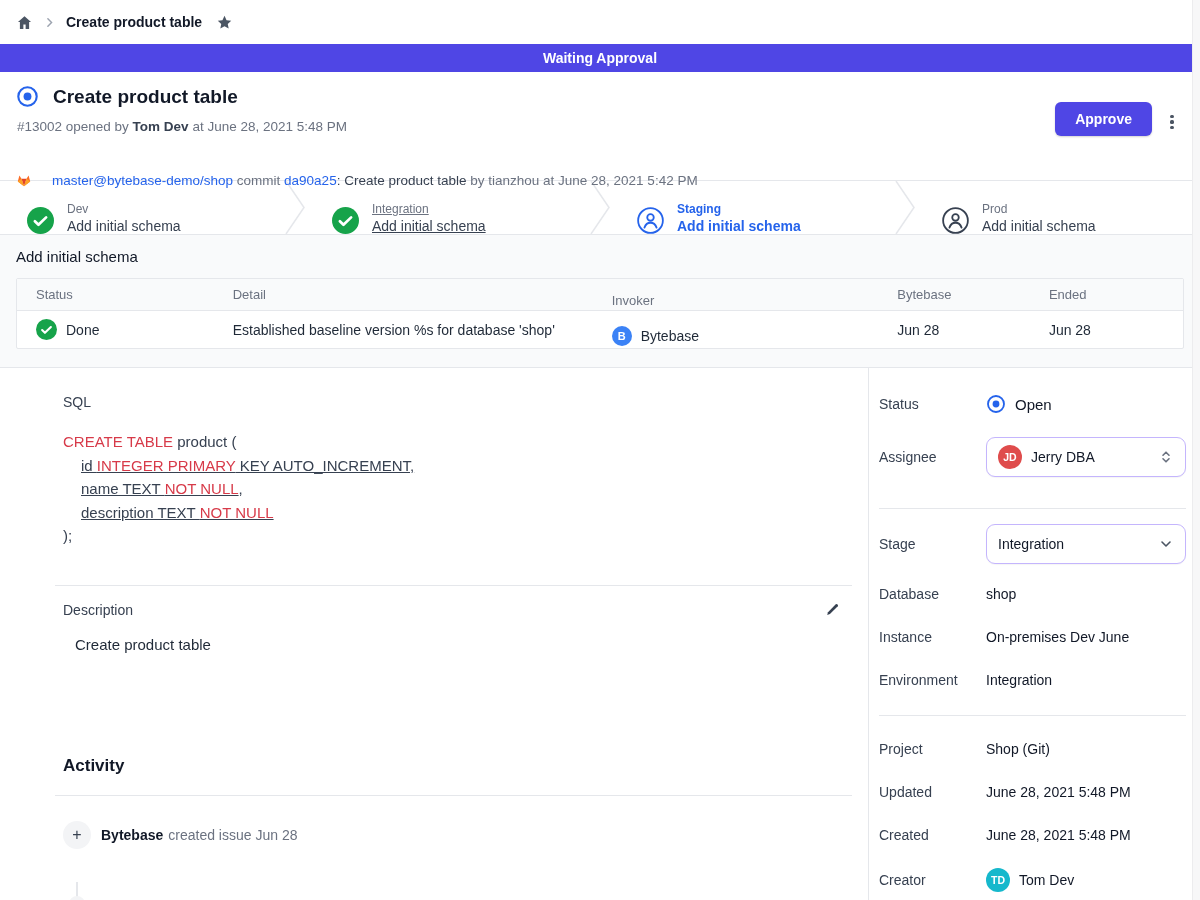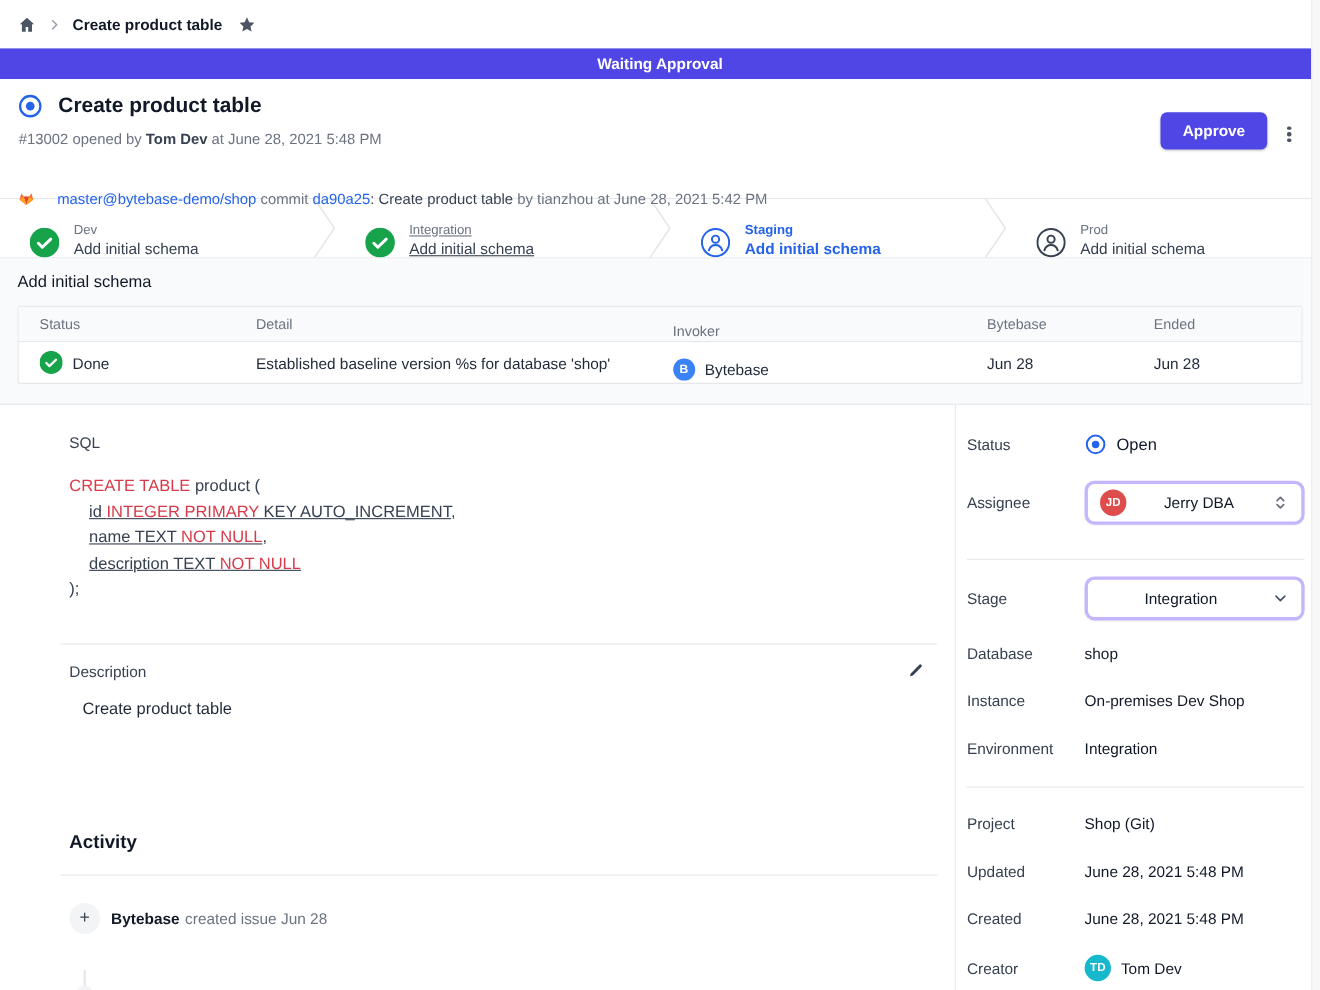--- a/index.html
+++ b/index.html
@@ -98,23 +98,23 @@
   .timeline-next { position:absolute; left:30px; bottom:-12px; width:16px; height:16px; border-radius:50%;
                    background:#f3f4f6; }
 
   
   .side-row { display:flex; align-items:center; min-height:24px; }
   .side-label { width:107px; flex:none; font-size:14px; color:#374151; }
   .side-value { font-size:14px; font-weight:500; color:#111827; display:flex; align-items:center; gap:9px; }
   .row-status { margin-bottom:21px; }
   .row-status .side-value { font-size:15px; }
   .status-icon svg { width:20px; height:20px; display:block; }
-  .select-box { width:200px; height:40px; border:3px solid #c4b5fd; border-radius:9px; background:#fff;
+  .select-box { width:200px; height:40px; border:1px solid #c4b5fd; border-radius:9px; background:#fff;
                 display:flex; align-items:center; padding:0 11px; gap:9px; cursor:pointer;
-                box-shadow:0 1px 1px rgba(0,0,0,.04);text-align:center; }
+                box-shadow:0 1px 1px rgba(0,0,0,.04); }
   .select-box .grow { flex:1; }
   .avatar { width:24px; height:24px; border-radius:50%; color:#fff; font-size:10.5px; font-weight:600;
             display:flex; align-items:center; justify-content:center; flex:none; }
   .avatar.red { background:#df4c4c; }
   .avatar.teal { background:#16b8cc; }
   .sel-text { font-size:14px; color:#111827; }
   .updown svg, .chev-down svg { width:16px; height:16px; display:block; }
   .side-divider { border-top:1px solid #e5e7eb; margin-left:0; }
   .hr1 { margin-top:31px; margin-bottom:15px; }
   .hr2 { margin-top:24px; margin-bottom:22px; }
@@ -349,21 +349,21 @@
           </span>
         </div>
       </div>
 
       <div class="side-row row-info">
         <div class="side-label">Database</div>
         <div class="side-value">shop</div>
       </div>
       <div class="side-row row-info">
         <div class="side-label">Instance</div>
-        <div class="side-value">On-premises Dev Shop</div>
+        <div class="side-value">On-premises Dev June</div>
       </div>
       <div class="side-row row-info">
         <div class="side-label">Environment</div>
         <div class="side-value">Integration</div>
       </div>
 
       <div class="side-divider hr2"></div>
 
       <div class="side-row row-info">
         <div class="side-label">Project</div>

